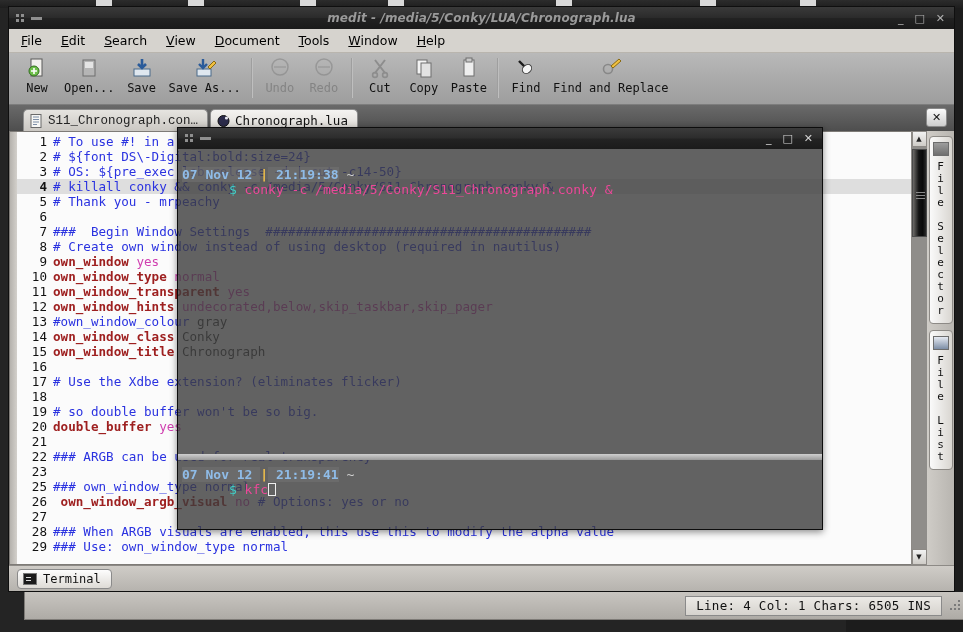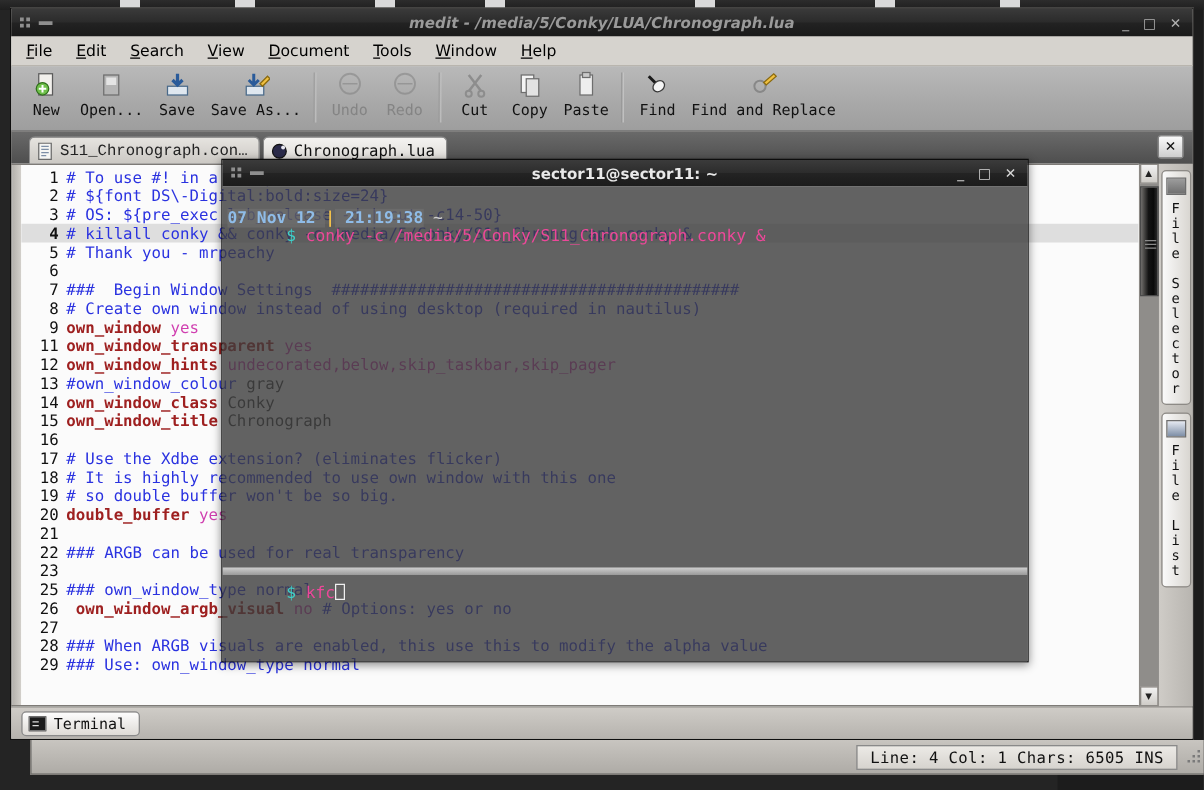--- a/index.html
+++ b/index.html
@@ -452,28 +452,29 @@
         <div id="code-area">
             <div class="cline"><span class="lnum">1</span><span class="ctext"><span class="t-comment"># To use #! in a script add: -e</span></span></div>
             <div class="cline"><span class="lnum">2</span><span class="ctext"><span class="t-comment"># ${font DS\-Digital:bold:size=24}</span></span></div>
             <div class="cline"><span class="lnum">3</span><span class="ctext"><span class="t-comment"># OS: ${pre_exec lsb_release -d | cut -c14-50}</span></span></div>
             <div class="cline cur"><span class="lnum">4</span><span class="ctext"><span class="t-comment"># killall conky &amp;&amp; conky -c /media/5/Conky/S11_Chronograph.conky &amp;</span></span></div>
             <div class="cline"><span class="lnum">5</span><span class="ctext"><span class="t-comment"># Thank you - mrpeachy</span></span></div>
             <div class="cline"><span class="lnum">6</span><span class="ctext"><span class="t-plain"></span></span></div>
             <div class="cline"><span class="lnum">7</span><span class="ctext"><span class="t-comment">###  Begin Window Settings  ###########################################</span></span></div>
             <div class="cline"><span class="lnum">8</span><span class="ctext"><span class="t-comment"># Create own window instead of using desktop (required in nautilus)</span></span></div>
             <div class="cline"><span class="lnum">9</span><span class="ctext"><span class="t-key">own_window</span><span class="t-plain"> </span><span class="t-val">yes</span></span></div>
+            <div class="cline"><span class="lnum">10</span><span class="ctext"><span class="t-key">own_window_type</span><span class="t-plain"> </span><span class="t-val">normal</span></span></div>
             <div class="cline"><span class="lnum">11</span><span class="ctext"><span class="t-key">own_window_transparent</span><span class="t-plain"> </span><span class="t-val">yes</span></span></div>
             <div class="cline"><span class="lnum">12</span><span class="ctext"><span class="t-key">own_window_hints</span><span class="t-plain"> </span><span class="t-val">undecorated,below,skip_taskbar,skip_pager</span></span></div>
             <div class="cline"><span class="lnum">13</span><span class="ctext"><span class="t-comment">#own_window_colour</span><span class="t-str"> gray</span></span></div>
             <div class="cline"><span class="lnum">14</span><span class="ctext"><span class="t-key">own_window_class</span><span class="t-str"> Conky</span></span></div>
             <div class="cline"><span class="lnum">15</span><span class="ctext"><span class="t-key">own_window_title</span><span class="t-str"> Chronograph</span></span></div>
             <div class="cline"><span class="lnum">16</span><span class="ctext"><span class="t-plain"></span></span></div>
             <div class="cline"><span class="lnum">17</span><span class="ctext"><span class="t-comment"># Use the Xdbe extension? (eliminates flicker)</span></span></div>
-            <div class="cline"><span class="lnum">18</span><span class="ctext"><span class="t-comment"># It is highly recommended to use own window with this one</span></span></div>
+            <div class="cline"><span class="lnum">18</span></div>
             <div class="cline"><span class="lnum">19</span><span class="ctext"><span class="t-comment"># so double buffer won't be so big.</span></span></div>
             <div class="cline"><span class="lnum">20</span><span class="ctext"><span class="t-key">double_buffer</span><span class="t-plain"> </span><span class="t-val">yes</span></span></div>
             <div class="cline"><span class="lnum">21</span><span class="ctext"><span class="t-plain"></span></span></div>
             <div class="cline"><span class="lnum">22</span><span class="ctext"><span class="t-comment">### ARGB can be used for real transparency</span></span></div>
             <div class="cline"><span class="lnum">23</span></div>
             <div class="cline"><span class="lnum">25</span><span class="ctext"><span class="t-comment">### own_window_type normal</span></span></div>
             <div class="cline"><span class="lnum">26</span><span class="ctext"><span class="t-plain"> </span><span class="t-key">own_window_argb_visual</span><span class="t-plain"> </span><span class="t-val">no</span><span class="t-comment"> # Options: yes or no</span></span></div>
             <div class="cline"><span class="lnum">27</span><span class="ctext"><span class="t-plain"></span></span></div>
             <div class="cline"><span class="lnum">28</span><span class="ctext"><span class="t-comment">### When ARGB visuals are enabled, this use this to modify the alpha value</span></span></div>
             <div class="cline"><span class="lnum">29</span><span class="ctext"><span class="t-comment">### Use: own_window_type normal</span></span></div>
@@ -530,21 +531,20 @@
     <div id="term-title">
       <div class="tb-left">
         <span class="dots-icon">
             <i></i>
             <i></i>
             <i></i>
             <i></i>
           </span>
         <span class="dash-icon"></span>
       </div>
-      <div id="term-title-text">sector11@sector11: ~</div>
       <div class="tb-right">
         <span class="win-btn">_</span>
         <span class="win-btn">□</span>
         <span class="win-btn">✕</span>
       </div>
     </div>
     <div id="term-body">
       <div id="term-scroll-hint"></div>
     <div class="tline"> </div>
         <div class="tprompt-line"><span class="p-date">07 Nov 12 </span><span class="p-bar">|</span><span class="p-time"> 21:19:38</span><span class="p-tilde"> ~</span></div>
@@ -560,17 +560,18 @@
         <div class="tline"> </div>
         <div class="tline"> </div>
         <div class="tline"> </div>
         <div class="tline"> </div>
         <div class="tline"> </div>
         <div class="tline"> </div>
         <div class="tline"> </div>
         <div class="tline"> </div>
         <div class="tline"> </div>
         <div class="tline"> </div>
+        <div class="tprompt-line"><span class="p-date">07 Nov 12 </span><span class="p-bar">|</span><span class="p-time"> 21:19:41</span><span class="p-tilde"> ~</span></div>
         <div class="tprompt-line"><span>      </span><span class="p-dollar">$</span><span class="cmd"> kfc</span><span class="cursor-blk"></span></div>
       </div>
   </div>
 
 </div>
 
 </body></html>

